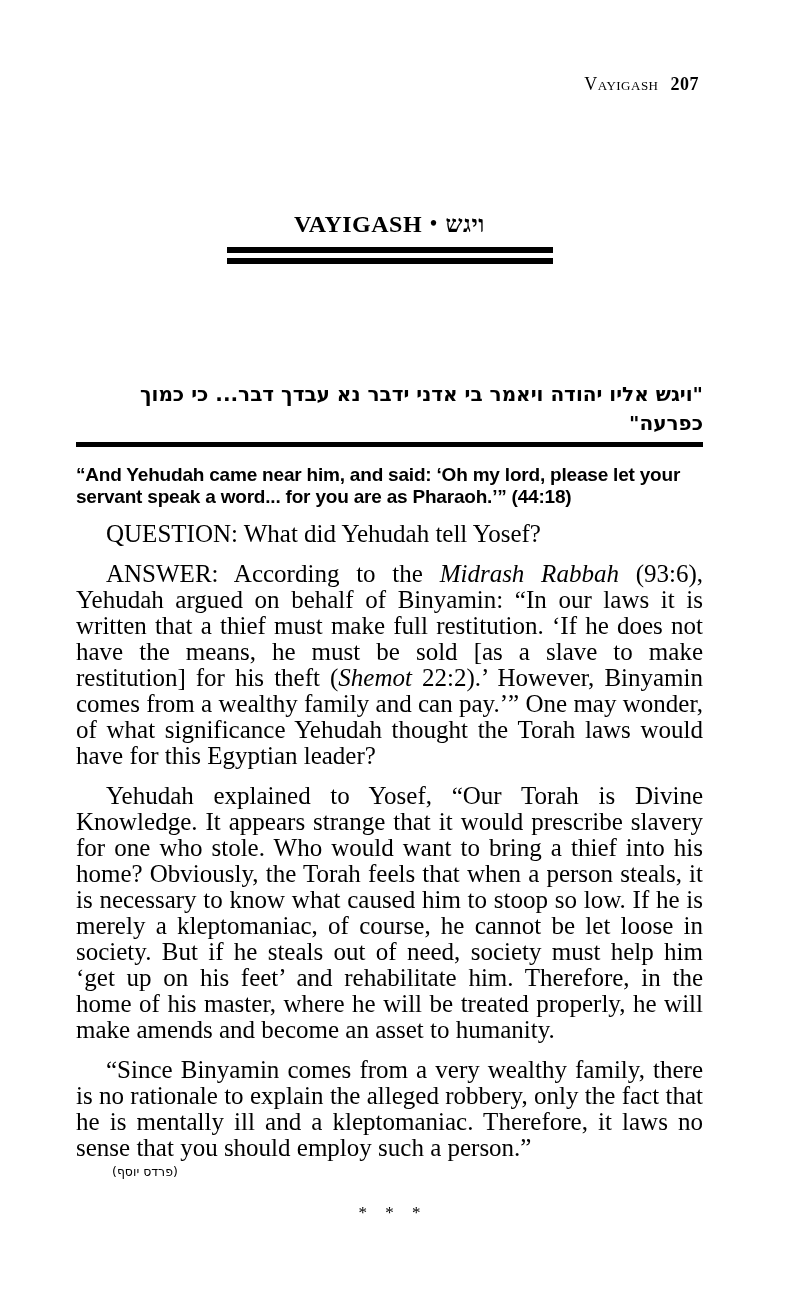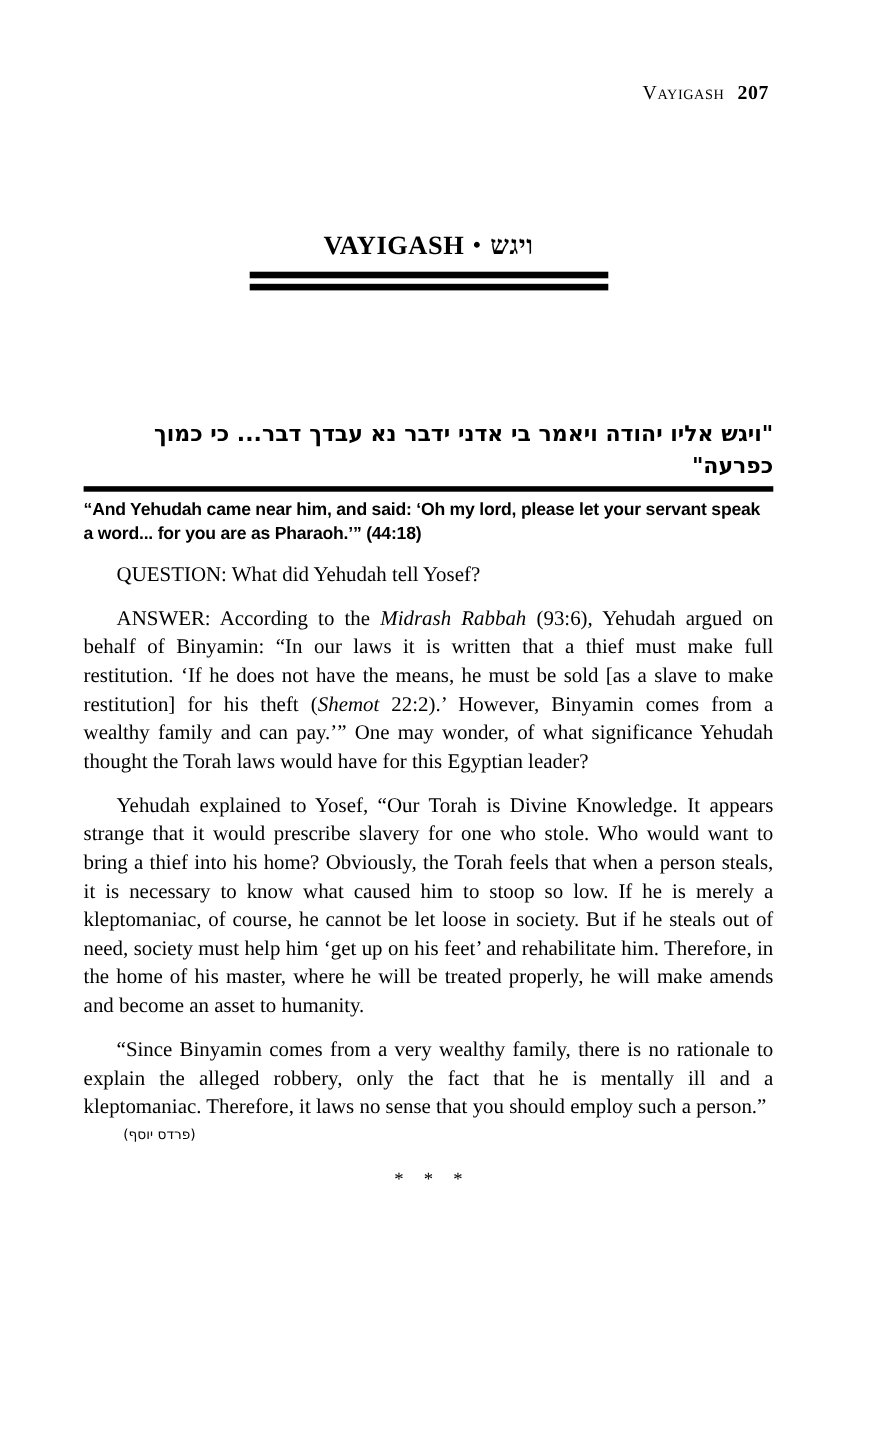--- a/index.html
+++ b/index.html
@@ -61,33 +61,33 @@
     line-height: 29px;
   }
 
   .verse-divider {
     height: 5px;
     background: #000;
     margin-top: 4px;
   }
 
   .verse-translation {
-    margin-top: 6px;
+    margin-top: 17px;
     font-family: "Liberation Sans", sans-serif;
     font-weight: bold;
-    font-size: 16px;
+    font-size: 19px;
     line-height: 22px;
     letter-spacing: -0.2px;
     text-align: left;
   }
 
   .body-para {
     margin: 0;
     font-family: "Liberation Serif", serif;
-    font-size: 19px;
+    font-size: 25px;
     line-height: 26px;
     text-align: justify;
     text-indent: 30px;
   }
   .body-para.first { margin-top: 13px; }
   .body-para + .body-para { margin-top: 14px; }
   .body-para .it { font-style: italic; }
 
   .source-citation {
     direction: rtl;

